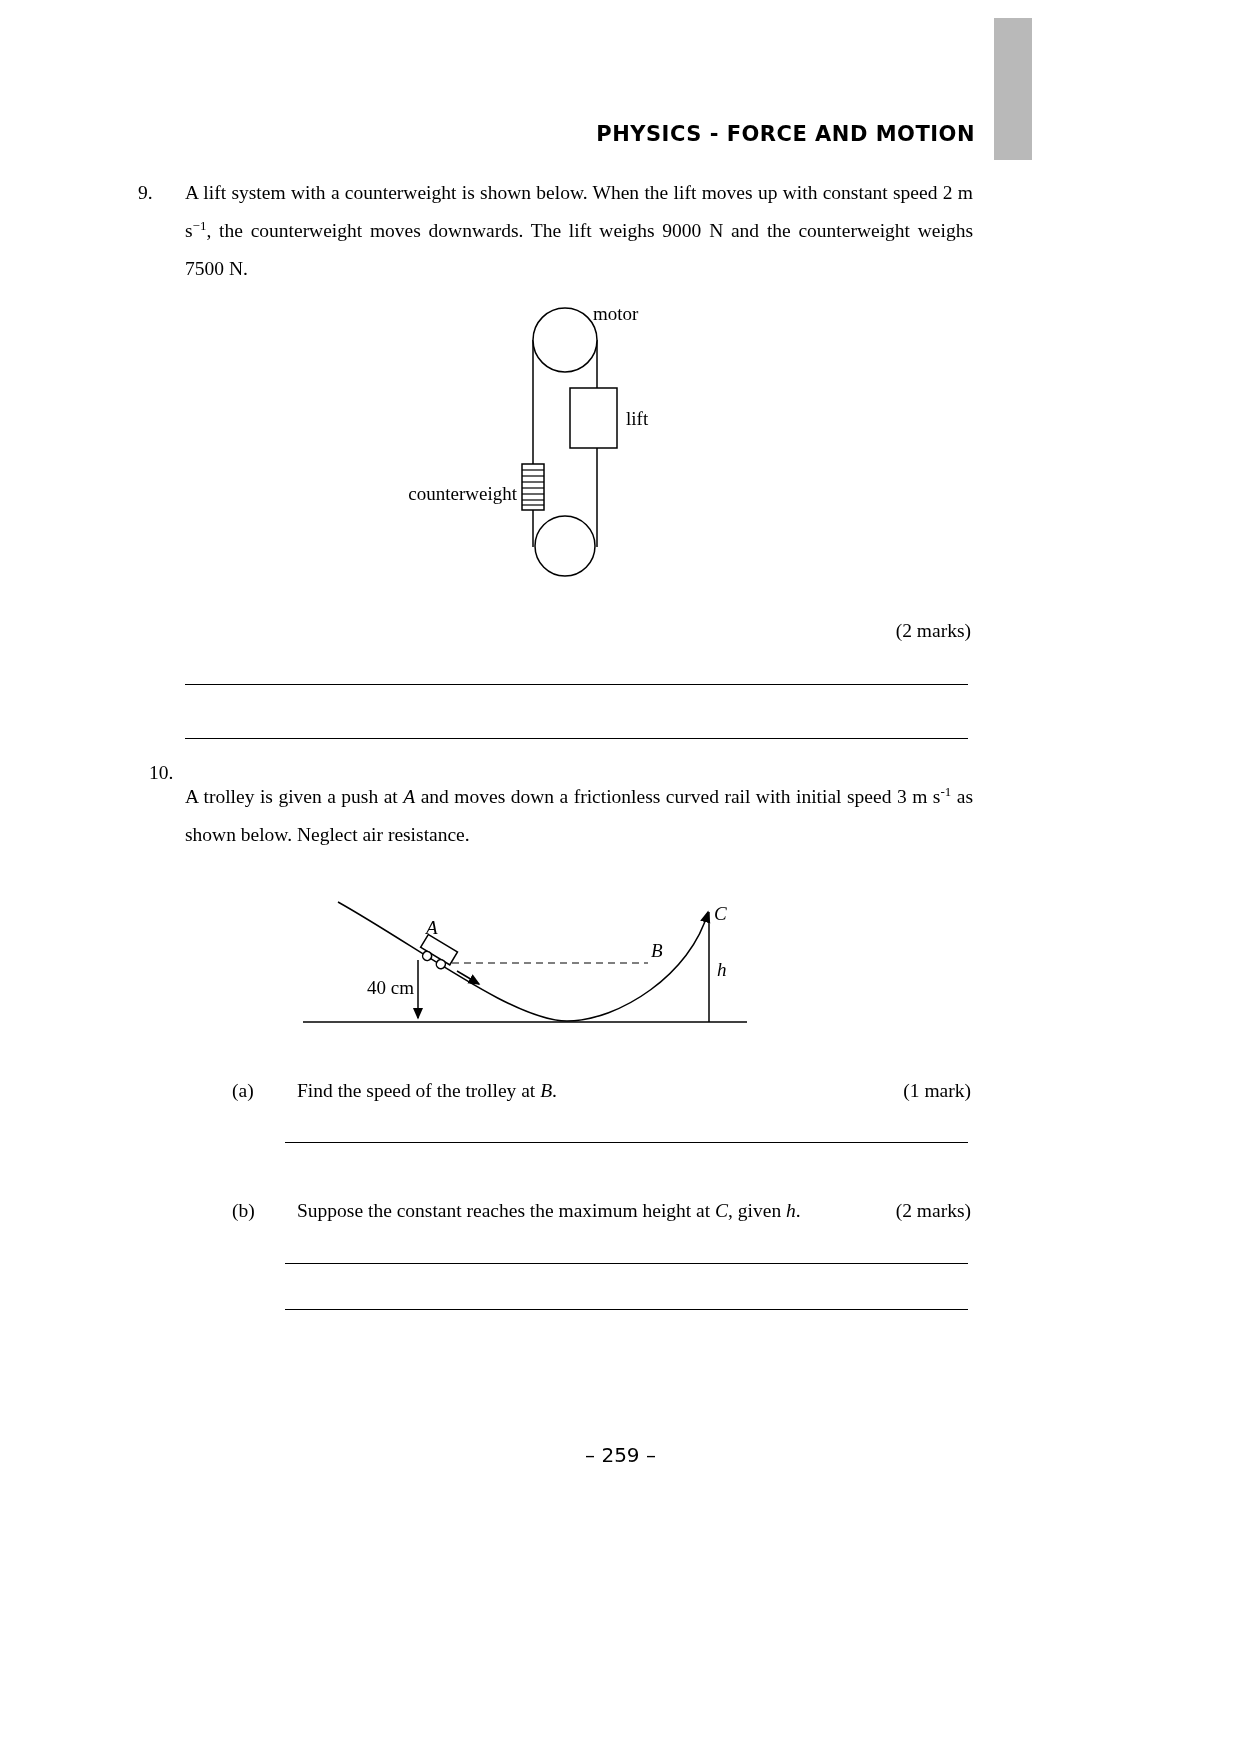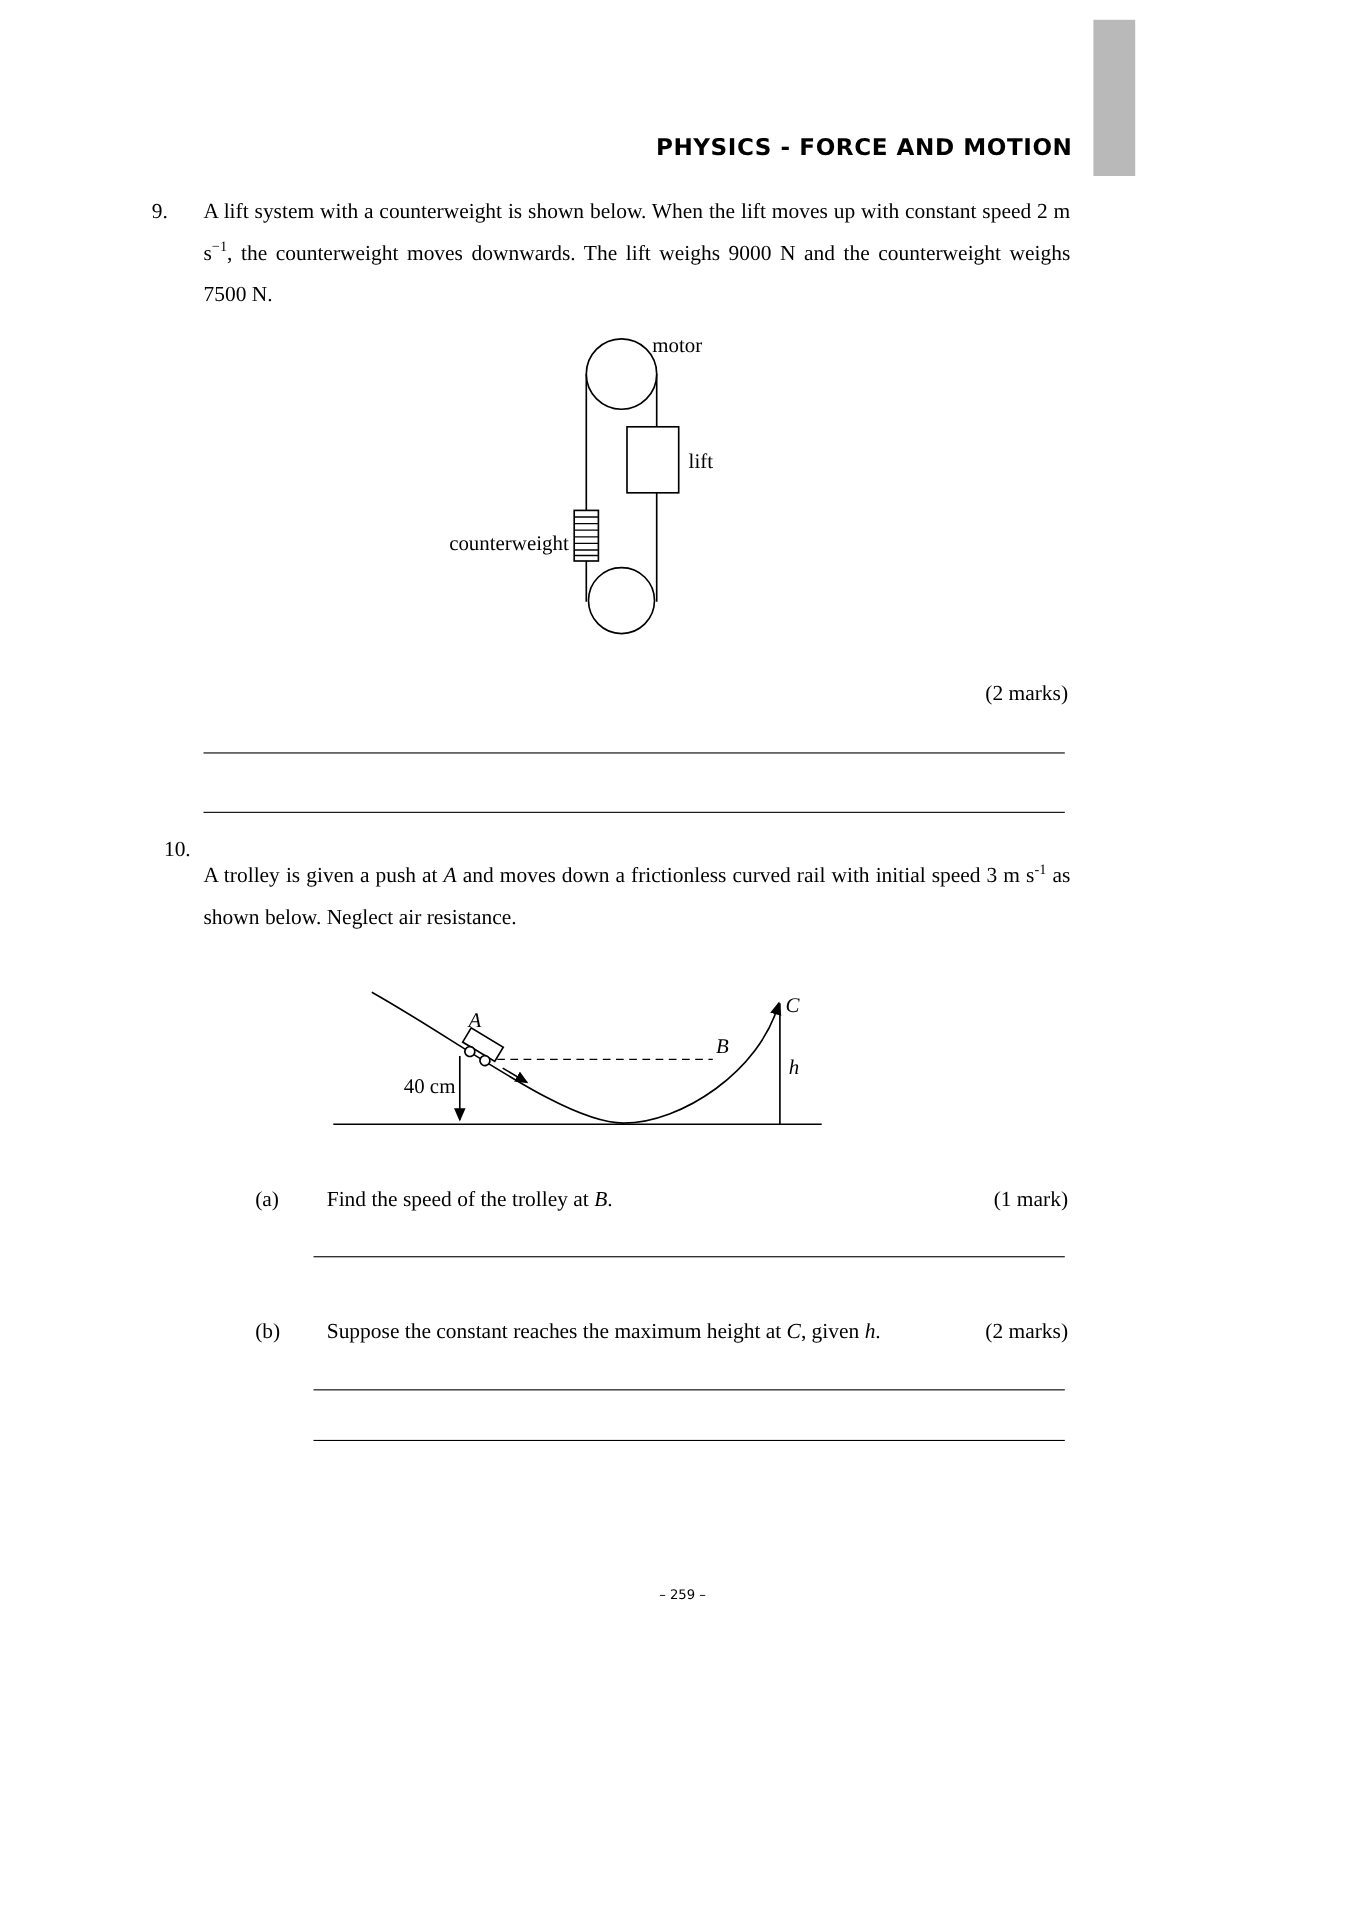--- a/index.html
+++ b/index.html
@@ -16,21 +16,21 @@
   }
   .qnum { position:absolute; line-height:38px; }
   .qtext { position:absolute; left:185px; width:788px; text-align:justify; line-height:38px; }
   .prompt-text { position:absolute; line-height:38px; }
   .marks { position:absolute; left:185px; width:786px; text-align:right; line-height:38px; }
   .part-label { position:absolute; line-height:38px; }
   .part-text { position:absolute; line-height:38px;margin-left:12px; }
   .answer-line { position:absolute; border-top:1.4px solid #000; height:0; }
   .footer {
     position:absolute; top:1443px; left:0; width:1241px; text-align:center;
-    font-family:"DejaVu Sans", sans-serif; font-size:12px;
+    font-family:"DejaVu Sans", sans-serif; font-size:20px;
   }
   sup { font-size:13px; line-height:0; vertical-align:super; }
   i { font-style:italic; }
   .diagram { position:absolute; }
   .diagram .shape { fill:#ffffff; stroke:#000; stroke-width:1.5; }
   .diagram line, .diagram path { stroke:#000; stroke-width:1.5; fill:none; }
   .diagram .thin { stroke-width:1.2; }
   .diagram text { font-family:"Liberation Serif", serif; font-size:19px; fill:#000; stroke:none; }
   .diagram text.var { font-style:italic; }
 </style>

